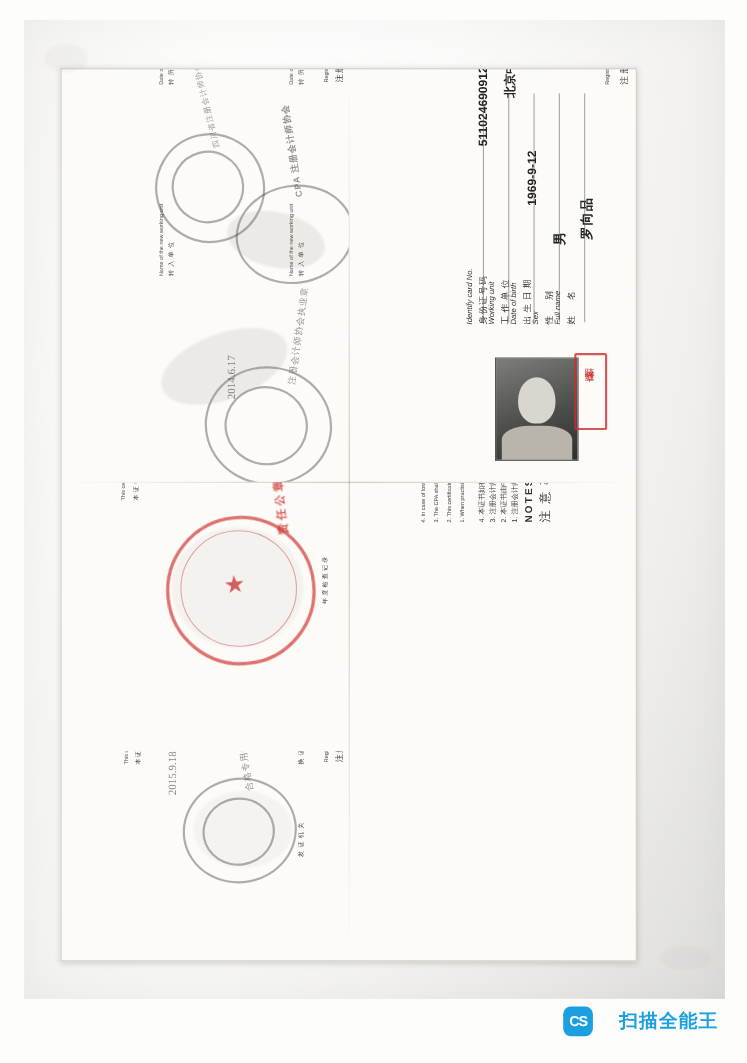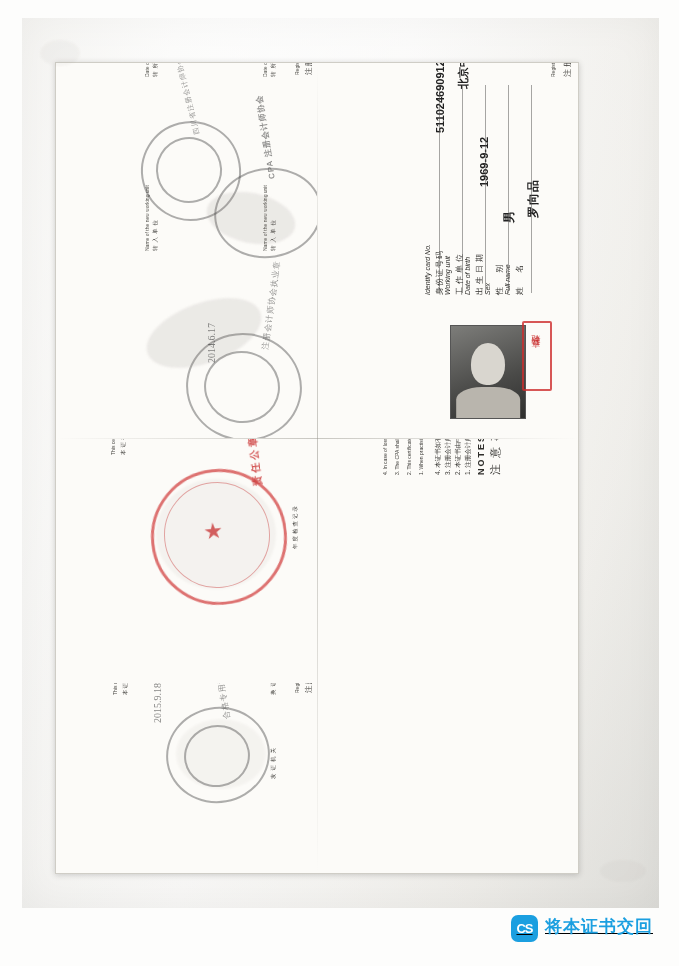--- a/index.html
+++ b/index.html
@@ -102,21 +102,21 @@
     transform:translateX(-50%);
     border-radius:40% 40% 0 0;
     background:#b9b5ad;
   }
   .fieldline{
     position:absolute;border-bottom:1px solid rgba(80,80,78,0.55);
   }
   
   .footer{
     position:absolute;right:26px;bottom:24px;
-    display:flex;gap:7px;text-decoration:underline;
+    display:flex;align-items:center;gap:24px;
   }
   .cs-badge{
     width:27px;height:27px;border-radius:7px;
     background:#1b9fe0;color:#fff;
     display:flex;align-items:center;justify-content:center;
     font-size:13px;font-weight:bold;letter-spacing:-1px;
   }
   .cs-text{font-size:17px;color:#1b9fe0;font-weight:bold;letter-spacing:1px;}
 </style>
 </head>
@@ -263,16 +263,16 @@
       <div class="smudge" style="left:120px;top:36px;width:90px;height:70px;opacity:0.45;"></div>
     </div>
 
   </div>
 
   <div class="smudge" style="left:40px;top:40px;width:40px;height:26px;opacity:0.4;"></div>
   <div class="smudge" style="left:600px;top:860px;width:46px;height:22px;opacity:0.35;"></div>
 
   <div class="footer">
     <div class="cs-badge">CS</div>
-    <div class="cs-text">将本证书交回</div>
+    <div class="cs-text">扫描全能王</div>
   </div>
 
 </div>
 
 </body></html>

